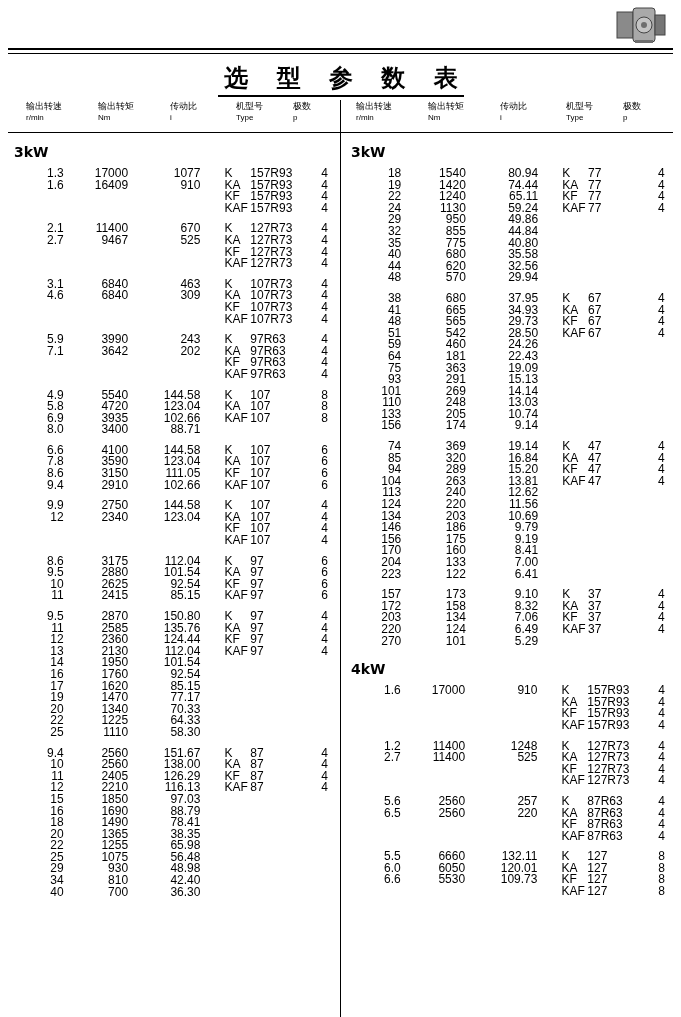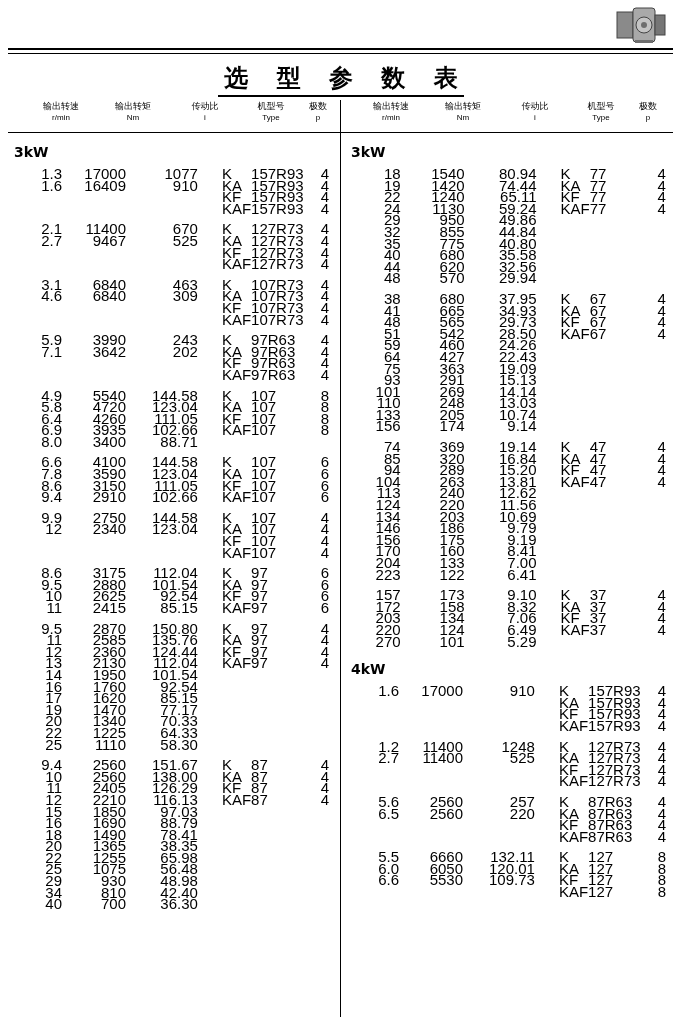--- a/index.html
+++ b/index.html
@@ -26,35 +26,35 @@
     font-size:24px;font-weight:bold;letter-spacing:10px;
     font-family:"DejaVu Sans", sans-serif;
   }
   .title-rule{position:absolute;left:218px;width:246px;top:95px;border-top:2px solid #000;}
 
   
   .hdr{
     position:absolute;top:100px;left:8px;width:665px;height:28px;
     font-size:9px;
   }
-  .hdr .col{position:absolute;text-align:center;}
+  .hdr .col{position:absolute;}
   .hdr .l1{display:block;}
   .hdr .l2{display:block;font-size:8px;}
 
   .hline{position:absolute;left:8px;width:665px;border-top:1px solid #000;}
   .vline{position:absolute;border-left:1px solid #000;}
 
   
   .colwrap{position:absolute;top:140px;font-size:9px;}
   .left-col{left:8px;width:330px;}
   .right-col{left:345px;width:330px;}
 
   .kw{font-size:14px;font-weight:bold;font-family:"DejaVu Sans", sans-serif;margin:4px 0 8px 6px;}
 
-  table.data{border-collapse:collapse;width:100%;font-size:15px;}
+  table.data{border-collapse:collapse;width:100%;font-size:12px;}
   table.data td{padding:0;line-height:11.6px;vertical-align:top;white-space:pre;}
   .c-speed{width:58px;text-align:right;padding-right:6px !important;}
   .c-torque{width:60px;text-align:right;padding-right:8px !important;}
   .c-ratio{width:66px;text-align:right;padding-right:10px !important;}
   .c-type-pre{width:26px;text-align:left;padding-left:14px !important;}
   .c-type{width:62px;text-align:left;}
   .c-poles{width:28px;text-align:center;}
   tr.spacer td{height:9px;line-height:9px;}
 </style>
 </head>
@@ -281,28 +281,20 @@
           </tr>
           <tr>
             <td class="c-speed">5.8</td>
             <td class="c-torque">4720</td>
             <td class="c-ratio">123.04</td>
             <td class="c-type-pre">KA</td>
             <td class="c-type">107</td>
             <td class="c-poles">8</td>
           </tr>
           <tr>
-            <td class="c-speed">6.4</td>
-            <td class="c-torque">4260</td>
-            <td class="c-ratio">111.05</td>
-            <td class="c-type-pre">KF</td>
-            <td class="c-type">107</td>
-            <td class="c-poles">8</td>
-          </tr>
-          <tr>
             <td class="c-speed">6.9</td>
             <td class="c-torque">3935</td>
             <td class="c-ratio">102.66</td>
             <td class="c-type-pre">KAF</td>
             <td class="c-type">107</td>
             <td class="c-poles">8</td>
           </tr>
           <tr>
             <td class="c-speed">8.0</td>
             <td class="c-torque">3400</td>
@@ -740,21 +732,21 @@
           <tr>
             <td class="c-speed">59</td>
             <td class="c-torque">460</td>
             <td class="c-ratio">24.26</td>
             <td class="c-type-pre">&nbsp;</td>
             <td class="c-type">&nbsp;</td>
             <td class="c-poles">&nbsp;</td>
           </tr>
           <tr>
             <td class="c-speed">64</td>
-            <td class="c-torque">427</td>
+            <td class="c-torque">181</td>
             <td class="c-ratio">22.43</td>
             <td class="c-type-pre">&nbsp;</td>
             <td class="c-type">&nbsp;</td>
             <td class="c-poles">&nbsp;</td>
           </tr>
           <tr>
             <td class="c-speed">75</td>
             <td class="c-torque">363</td>
             <td class="c-ratio">19.09</td>
             <td class="c-type-pre">&nbsp;</td>

